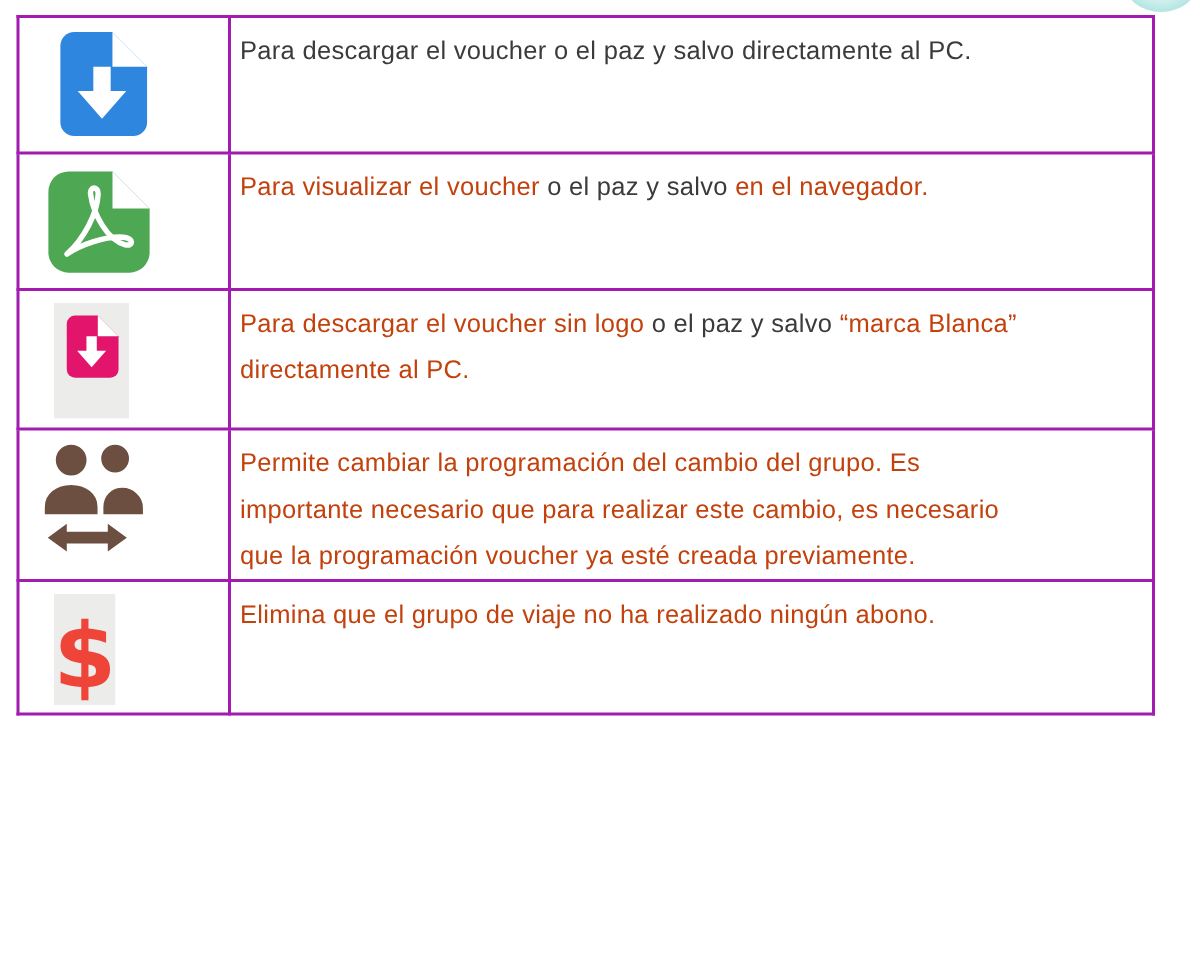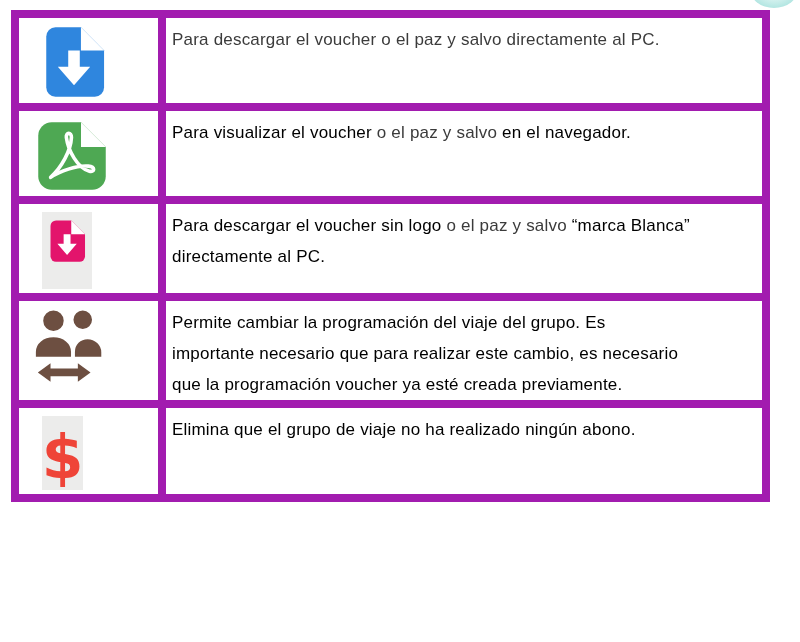--- a/index.html
+++ b/index.html
@@ -8,27 +8,27 @@
     font-family:"Liberation Sans",sans-serif;
   }
   .teal-circle{
     position:absolute;top:-30px;right:2px;width:48px;height:38px;border-radius:50%;
     background:radial-gradient(ellipse at center,#e2f6f4 25%,#b3e6e2 70%,#8fd6d1 100%);
   }
   table.icon-table{
     position:absolute;left:11px;top:10px;width:759px;
     border-collapse:collapse;table-layout:fixed;
   }
-  table.icon-table td{border:8px solid #a21caf;vertical-align:top;background:#ffffff;}
+  table.icon-table td{border:2px solid #a21caf;vertical-align:top;background:#ffffff;}
   td.icon-cell{width:131px;padding:6px 0 0 8px;}
   td.text-cell{padding:6px 8px 0 6px;}
   tr.row-1{height:91px}tr.row-2{height:91px}tr.row-3{height:93px}
   tr.row-4{height:92px}tr.row-5{height:96px}tr.row-6{height:88px}tr.row-7{height:70px}
   .line{white-space:pre;font-size:17px;line-height:31px;letter-spacing:.2px;}
-  .navy{color:#000000}
+  .navy{color:#c2410c}
   .dark{color:#3b3b3b}
   
   .i-doc-download-blue{margin:1px 0 0 10px}
   .i-pdf-green{margin:3px 0 0 9px}
   .i-doc-download-pink{margin:2px 0 0 15px}
   .i-pdf-orange{margin:1px 0 0 7px}
   .i-people-swap{margin:0 0 0 4px}
   .i-dollar{margin:2px 0 0 15px}
   .i-trash{margin:4px 0 0 20px}
 </style>
@@ -83,21 +83,21 @@
       <td class="icon-cell"><svg class="i-people-swap" width="82" height="84" viewBox="0 0 84 84">
       <g fill="#6d4f41">
         <circle cx="53" cy="12" r="10.5" stroke="#ffffff" stroke-width="2"></circle>
         <path d="M44 51 V45 C44 37 50 31 58 31 C66 31 73 37.5 73 45.5 V51 Z" stroke="#ffffff" stroke-width="2"></path>
         <circle cx="23" cy="13" r="11.5" stroke="#ffffff" stroke-width="2"></circle>
         <path d="M4 51 V45 C4 35.5 12.5 29 23 29 C33.5 29 42 35.5 42 45 V51 Z" stroke="#ffffff" stroke-width="2"></path>
         <path d="M7 66 L20 56.5 V62 H48 V56.5 L61 66 L48 75.5 V70 H20 V75.5 Z"></path>
       </g>
     </svg></td>
       <td class="text-cell">
-            <div class="line"><span class="navy">Permite cambiar la programación del viaje del grupo. Es</span></div>
+            <div class="line"><span class="navy">Permite cambiar la programación del cambio del grupo. Es</span></div>
             <div class="line"><span class="navy">importante necesario que para realizar este cambio, es necesario</span></div>
             <div class="line"><span class="navy">que la programación voucher ya esté creada previamente.</span></div>
           </td>
     </tr>
 
     <tr class="row-6">
       <td class="icon-cell"><svg class="i-dollar" width="41" height="74" viewBox="0 0 41 74">
       <rect x="0" y="0" width="41" height="74" fill="#ececeb"></rect>
       <text x="20.5" y="62" text-anchor="middle" font-family="DejaVu Sans, sans-serif" font-size="60" font-weight="bold" fill="#ef4438">$</text>
     </svg></td>

